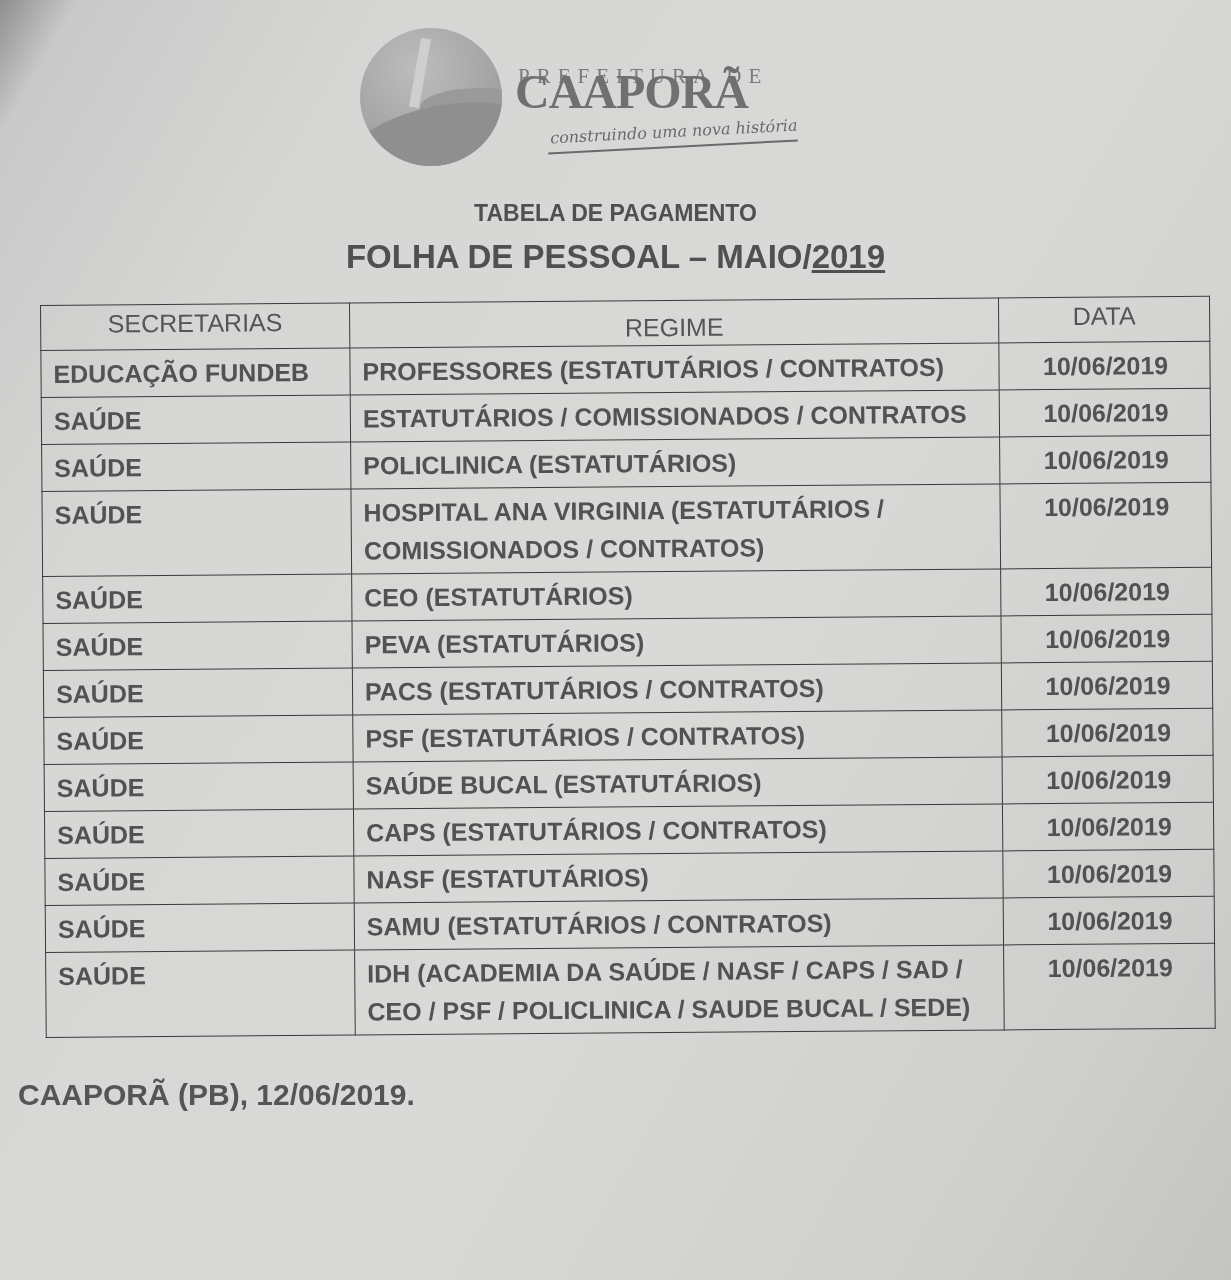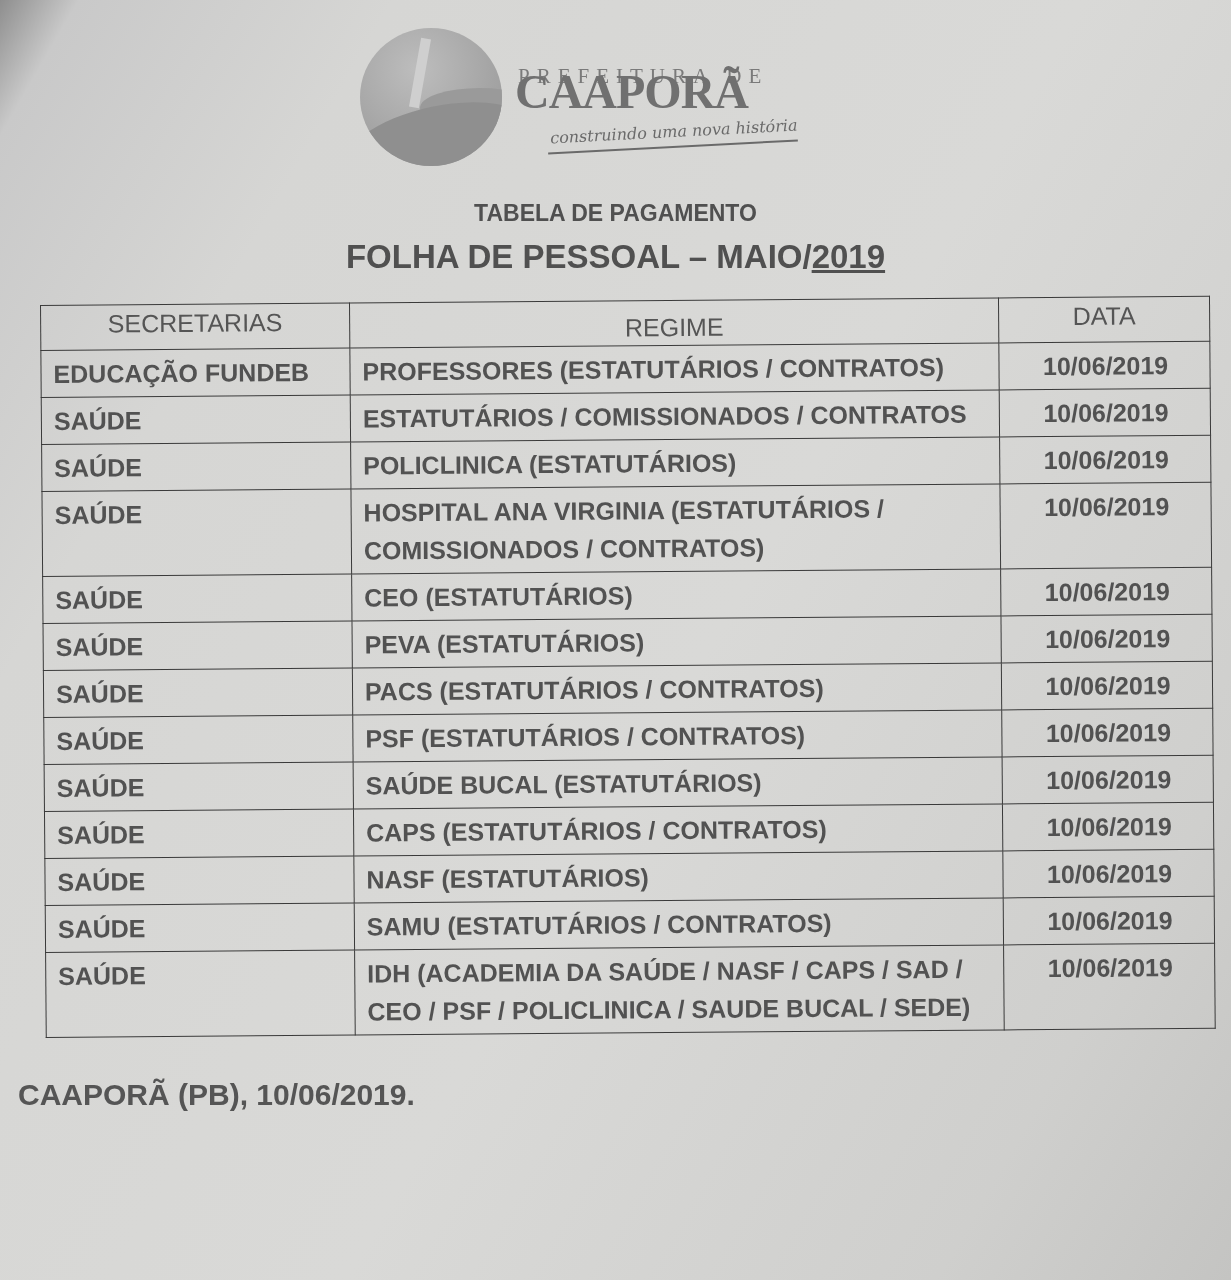--- a/index.html
+++ b/index.html
@@ -134,14 +134,14 @@
           </tr>
           <tr>
             <td class="c1">SAÚDE</td>
             <td class="c2">IDH (ACADEMIA DA SAÚDE / NASF / CAPS / SAD / CEO / PSF / POLICLINICA / SAUDE BUCAL / SEDE)</td>
             <td class="c3">10/06/2019</td>
           </tr>
         </tbody>
     </table>
   </div>
 
-  <div class="footer f1">CAAPORÃ (PB), 10/06/2019.</div>
+  <div class="footer f1">CAAPORÃ (PB), 12/06/2019.</div>
 </div>
 
 </body></html>

